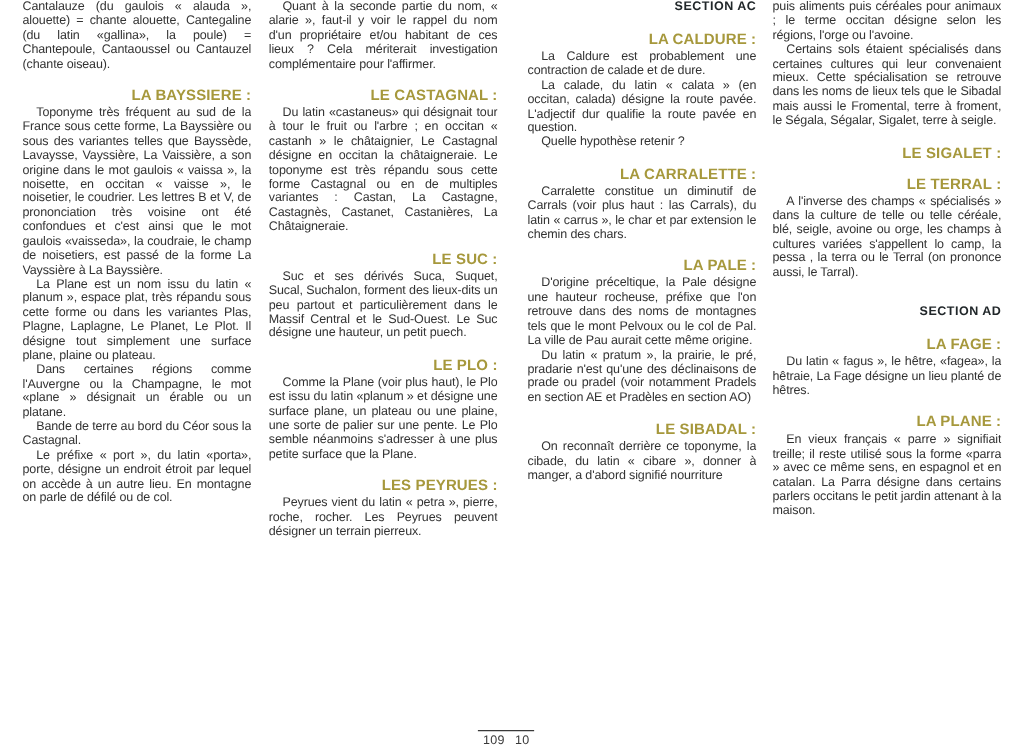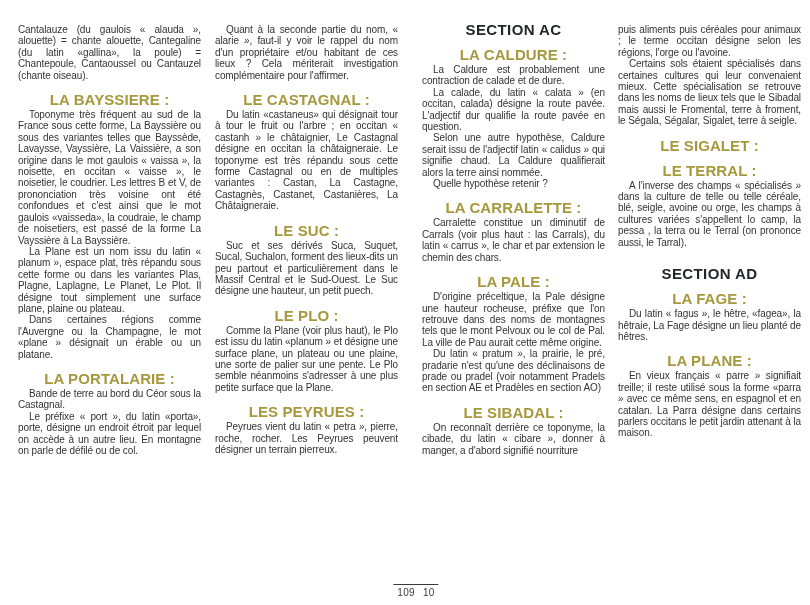--- a/index.html
+++ b/index.html
@@ -8,52 +8,51 @@
     --body:#333333;
   }
   html,body{margin:0;padding:0;background:#ffffff;}
   .page{
     width:810px;height:605px;background:#ffffff;position:relative;
     font-family:"Liberation Sans","DejaVu Sans",sans-serif;
     color:var(--body);overflow:hidden;box-sizing:border-box;
   }
   .spread{
     display:flex;
-    padding:24px 8px 0 18px;
+    padding:0 8px 0 18px;
     box-sizing:border-box;
   }
   .half{display:flex;}
   .half.left{gap:14px;margin-right:24px;}
   .half.right{gap:13px;}
   .col{
     width:183px;min-width:183px;
     font-size:10px;line-height:11.4px;
     text-align:justify;
     letter-spacing:-0.1px;
     height:568px;overflow:hidden;
   }
   .blk{margin:0;}
   .blk.para{text-indent:11px;}
   .blk.para.flush{text-indent:0;}
   .blk.heading{
     color:var(--gold);font-weight:bold;
-    font-size:15px;line-height:12px;
-    margin:13px 0 3px 0;text-align:center;letter-spacing:0.1px;
+    font-size:12px;line-height:12px;
+    margin:13px 0 3px 0;text-align:right;letter-spacing:0.1px;
   }
   .blk.section{
     color:var(--dark);font-weight:bold;
-    font-size:15px;line-height:12px;
-    margin:14px 0 6px 0;text-align:center;letter-spacing:0.4px;
+    font-size:10px;line-height:12px;
+    margin:14px 0 6px 0;text-align:right;letter-spacing:0.4px;
   }
   .col .blk:first-child{margin-top:0;}
   .blk.section:not(:first-child){margin-top:20px;}
   .footer{
     position:absolute;left:50%;bottom:5px;transform:translateX(-50%);
     text-align:center;
-    margin-left:11px;
   }
   .page-number{
     display:inline-block;
     border-top:1.5px solid #3a3a3a;
     padding:2px 4px 0 4px;
     font-size:10px;color:#3a3a3a;
     word-spacing:5px;letter-spacing:0.3px;
   }
 </style>
 </head>
@@ -61,21 +60,20 @@
 
 <div class="page">
   <div class="spread">
     <div class="half left">
       <div class="col">
           <div class="blk para flush">Cantalauze (du gaulois « alauda », alouette) = chante alouette, Cantegaline (du latin «gallina», la poule) = Chantepoule, Cantaoussel ou Cantauzel (chante oiseau).</div>
           <div class="blk heading">LA BAYSSIERE :</div>
           <div class="blk para">Toponyme très fréquent au sud de la France sous cette forme, La Bayssière ou sous des variantes telles que Bayssède, Lavaysse, Vayssière, La Vaissière, a son origine dans le mot gaulois « vaissa », la noisette, en occitan « vaisse », le noisetier, le coudrier. Les lettres B et V, de prononciation très voisine ont été confondues et c'est ainsi que le mot gaulois «vaisseda», la coudraie, le champ de noisetiers, est passé de la forme La Vayssière à La Bayssière.</div>
           <div class="blk para">La Plane est un nom issu du latin « planum », espace plat, très répandu sous cette forme ou dans les variantes Plas, Plagne, Laplagne, Le Planet, Le Plot. Il désigne tout simplement une surface plane, plaine ou plateau.</div>
           <div class="blk para">Dans certaines régions comme l'Auvergne ou la Champagne, le mot «plane » désignait un érable ou un platane.</div>
-          <div class="blk heading">LA PORTALARIE :</div>
           <div class="blk para">Bande de terre au bord du Céor sous la Castagnal.</div>
           <div class="blk para">Le préfixe « port », du latin «porta», porte, désigne un endroit étroit par lequel on accède à un autre lieu. En montagne on parle de défilé ou de col.</div>
         </div>
       <div class="col">
           <div class="blk para">Quant à la seconde partie du nom, « alarie », faut-il y voir le rappel du nom d'un propriétaire et/ou habitant de ces lieux ? Cela mériterait investigation complémentaire pour l'affirmer.</div>
           <div class="blk heading">LE CASTAGNAL :</div>
           <div class="blk para">Du latin «castaneus» qui désignait tour à tour le fruit ou l'arbre ; en occitan « castanh » le châtaignier, Le Castagnal désigne en occitan la châtaigneraie. Le toponyme est très répandu sous cette forme Castagnal ou en de multiples variantes : Castan, La Castagne, Castagnès, Castanet, Castanières, La Châtaigneraie.</div>
           <div class="blk heading">LE SUC :</div>
           <div class="blk para">Suc et ses dérivés Suca, Suquet, Sucal, Suchalon, forment des lieux-dits un peu partout et particulièrement dans le Massif Central et le Sud-Ouest. Le Suc désigne une hauteur, un petit puech.</div>
           <div class="blk heading">LE PLO :</div>
@@ -83,21 +81,20 @@
           <div class="blk heading">LES PEYRUES :</div>
           <div class="blk para">Peyrues vient du latin « petra », pierre, roche, rocher. Les Peyrues peuvent désigner un terrain pierreux.</div>
         </div>
     </div>
     <div class="half right">
       <div class="col">
           <div class="blk section">SECTION AC</div>
           <div class="blk heading">LA CALDURE :</div>
           <div class="blk para">La Caldure est probablement une contraction de calade et de dure.</div>
           <div class="blk para">La calade, du latin « calata » (en occitan, calada) désigne la route pavée. L'adjectif dur qualifie la route pavée en question.</div>
-          <div class="blk para">Selon une autre hypothèse, Caldure serait issu de l'adjectif latin « calidus » qui signifie chaud. La Caldure qualifierait alors la terre ainsi nommée.</div>
           <div class="blk para">Quelle hypothèse retenir ?</div>
           <div class="blk heading">LA CARRALETTE :</div>
           <div class="blk para">Carralette constitue un diminutif de Carrals (voir plus haut : las Carrals), du latin « carrus », le char et par extension le chemin des chars.</div>
           <div class="blk heading">LA PALE :</div>
           <div class="blk para">D'origine préceltique, la Pale désigne une hauteur rocheuse, préfixe que l'on retrouve dans des noms de montagnes tels que le mont Pelvoux ou le col de Pal. La ville de Pau aurait cette même origine.</div>
           <div class="blk para">Du latin « pratum », la prairie, le pré, pradarie n'est qu'une des déclinaisons de prade ou pradel (voir notamment Pradels en section AE et Pradèles en section AO)</div>
           <div class="blk heading">LE SIBADAL :</div>
           <div class="blk para">On reconnaît derrière ce toponyme, la cibade, du latin « cibare », donner à manger, a d'abord signifié nourriture</div>
         </div>
       <div class="col">

